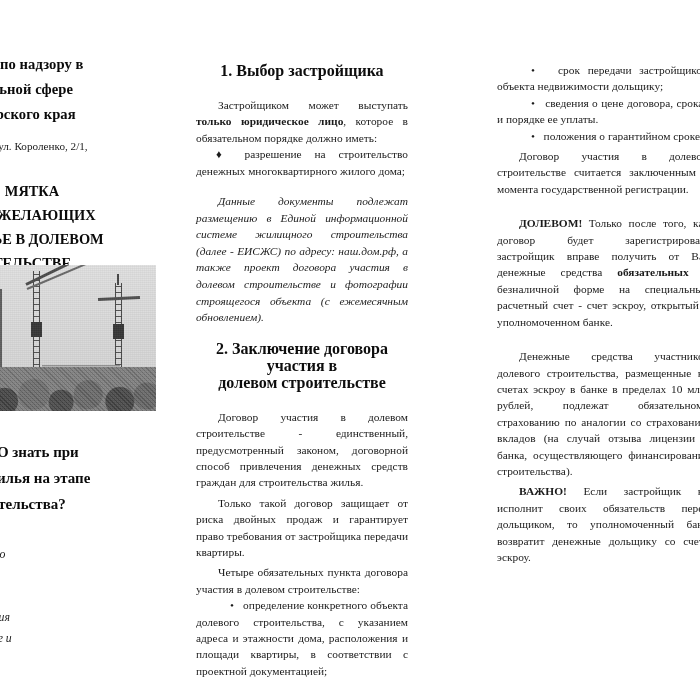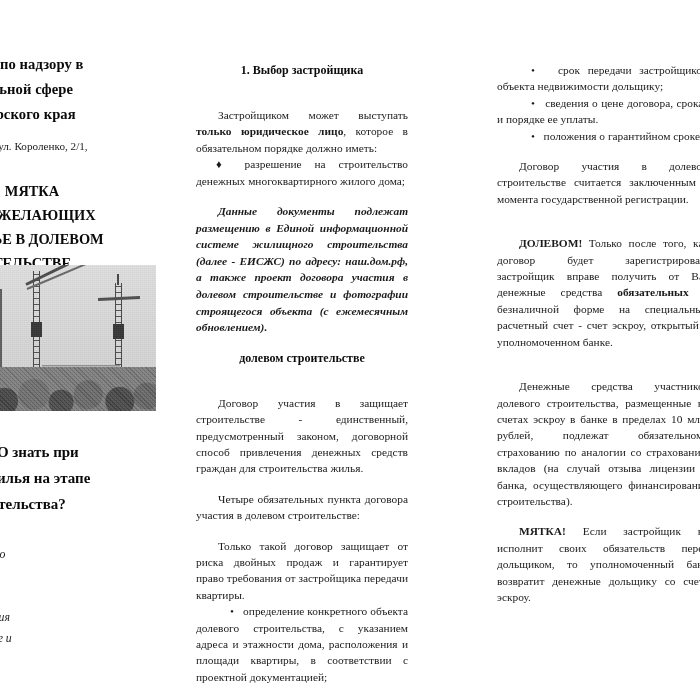--- a/index.html
+++ b/index.html
@@ -17,21 +17,21 @@
     color: #1a1a1a;
   }
 
   
   .col {
     position: absolute;
     top: 0;
     box-sizing: border-box;
   }
   .p {
-    margin: 14px 0 0 0;
+    margin: 4px 0 0 0;
     font-size: 11.4px;
     line-height: 16.4px;
     text-align: justify;
     text-indent: 22px;
     color: #1b1b1b;
   }
   .bullet {
     margin: 0;
     font-size: 11.4px;
     line-height: 16.4px;
@@ -41,25 +41,24 @@
   }
   .bullet-wide { text-indent: 34px; }
   .ital {
     font-style: italic;
     font-size: 11.4px;
     line-height: 16.6px;
     text-align: justify;
     text-indent: 22px;
     margin: 0;
     color: #1b1b1b;
-    font-weight: bold;
   }
   .h-sec {
     font-weight: bold;
-    font-size: 12px;
+    font-size: 16px;
     line-height: 17px;
     text-align: center;
     margin: 0;
     color: #0d0d0d;
     text-indent: 0;
   }
   b, .b { font-weight: bold; }
   .sp { display: block; height: 14px; }
 
   
@@ -358,28 +357,29 @@
 
 
 
     <span class="sp"></span>
 
     <p class="ital">Данные документы подлежат размещению в Единой  информационной  системе  жилищного строительства  (далее  -  ЕИСЖС)  по  адресу: наш.дом.рф, а также проект договора участия в   долевом   строительстве   и   фотографии строящегося     объекта     (с     ежемесячным обновлением).</p>
 
     <span class="sp"></span>
 
     <div>
+      <div class="h-sec">2. Заключение договора участия в</div>
       <div class="h-sec">долевом строительстве</div>
     </div>
 
     <span class="sp"></span>
 
-    <p class="p">Договор участия в защищает строительстве - единственный,    предусмотренный    законом, договорной  способ  привлечения  денежных средств граждан для строительства жилья.</p>
+    <p class="p">Договор участия в долевом строительстве - единственный,    предусмотренный    законом, договорной  способ  привлечения  денежных средств граждан для строительства жилья.</p>
+    <p class="p">Только такой договор защищает от риска двойных     продаж     и     гарантирует     право требования от застройщика передачи квартиры.</p>
     <p class="p">Четыре    обязательных    пункта    договора участия в долевом строительстве:</p>
-    <p class="p">Только такой договор защищает от риска двойных     продаж     и     гарантирует     право требования от застройщика передачи квартиры.</p>
 
     <p class="bullet bullet-wide"><span>•</span>&nbsp;&nbsp;&nbsp;<span>определение    конкретного    объекта долевого строительства, с указанием адреса и этажности   дома,   расположения   и   площади квартиры,    в    соответствии    с    проектной документацией;</span></p>
   </div>
 
   <div class="col" id="col-right">
 
     <div style="height:62px"></div>
 
     <p class="bullet bullet-wide"><span>•</span>&nbsp;&nbsp;&nbsp;<span>срок передачи застройщиком объекта недвижимости дольщику;</span></p>
 
@@ -390,16 +390,16 @@
     <p class="p">Договор  участия  в  долевом  строительстве считается      заключенным      с      момента государственной регистрации.</p>
 
     <span class="sp"></span>
 
     <p class="p"><b>ДОЛЕВОМ!</b><span> Только после того, как договор  будет  зарегистрирован,  застройщик вправе  получить  от  Вас  денежные  средства </span><b>обязательных</b><span>  в  безналичной  форме  на специальный  расчетный  счет  -  счет  эскроу, открытый в уполномоченном банке.</span></p>
 
     <span class="sp"></span>
 
     <p class="p">Денежные  средства  участников  долевого строительства,  размещенные  на  счетах  эскроу  в банке  в  пределах  10  млн.  рублей,  подлежат обязательному    страхованию    по    аналогии    со страхованию  вкладов  (на  случай  отзыва лицензии      у      банка,      осуществляющего финансирование строительства).</p>
 
-    <p class="p"><b>МЯТКА!</b><span> Если застройщик не исполнит своих  обязательств  перед  дольщиком,  то уполномоченный  банк  возвратит  денежные дольщику со счета эскроу.</span></p>
+    <p class="p"><b>ВАЖНО!</b><span> Если застройщик не исполнит своих  обязательств  перед  дольщиком,  то уполномоченный  банк  возвратит  денежные дольщику со счета эскроу.</span></p>
   </div>
 
 </div>
 
 </body></html>

